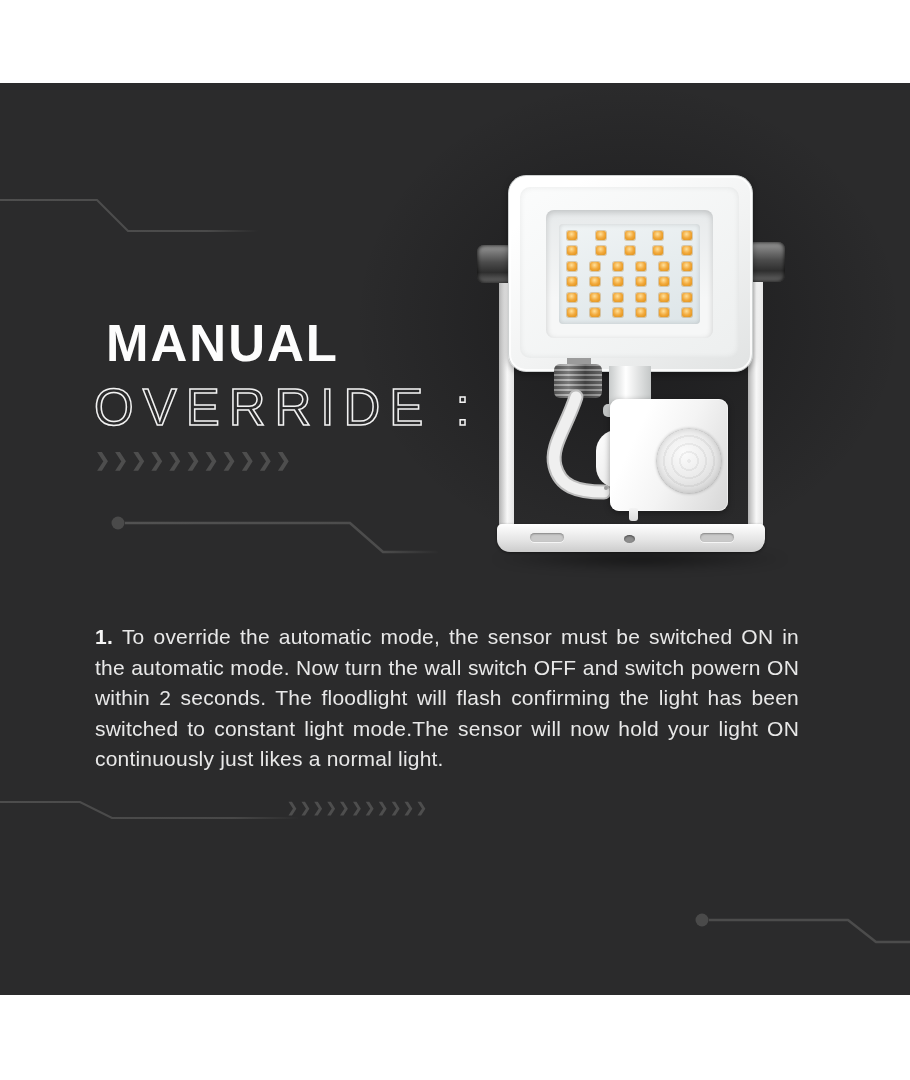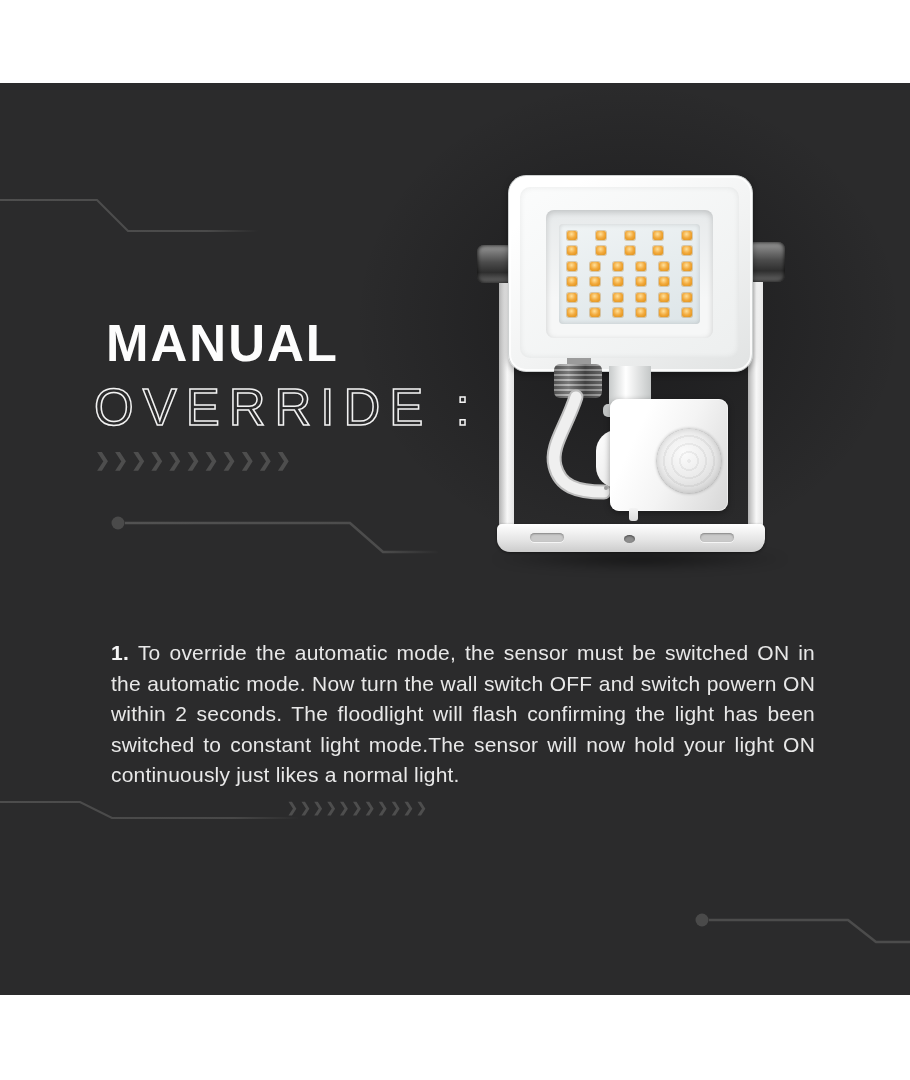--- a/index.html
+++ b/index.html
@@ -16,21 +16,21 @@
   .title-bold{position:absolute;left:106px;top:314px;font-size:51px;font-weight:800;
               letter-spacing:2px;color:#fdfdfd;}
   .title-thin{position:absolute;left:94px;top:378px;font-size:51px;font-weight:400;
               letter-spacing:9px;color:transparent;-webkit-text-stroke:1.5px #f2f2f2;}
   @supports not (-webkit-text-stroke:1px #000){.title-thin{color:#f2f2f2;}}
   .chevrons{color:#4e4e4e;font-weight:700;white-space:nowrap;}
   .chevrons.big{position:absolute;left:95px;top:449px;font-size:18px;letter-spacing:3px;}
   .chevrons.small{position:absolute;left:287px;top:800px;font-size:13px;letter-spacing:2px;}
 
   
-  .para{position:absolute;left:95px;width:704px;margin:16px;font-size:21px;line-height:30.6px;
+  .para{position:absolute;left:95px;width:704px;margin:0;font-size:21px;line-height:30.6px;
         color:#e8e8e8;text-align:justify;letter-spacing:.2px;}
   .para b{font-weight:700;color:#f5f5f5;margin-right:9px;}
   .para.p1{top:622px;}
   .para.p2{top:840px;}
 
   
   .product{position:absolute;left:0;top:0;width:910px;height:1080px;pointer-events:none;}
   .product div{position:absolute;}
   .lamp-shadow{left:490px;top:547px;width:300px;height:24px;border-radius:50%;
     background:radial-gradient(ellipse at center, rgba(0,0,0,.5), rgba(0,0,0,0) 70%);filter:blur(4px);}

